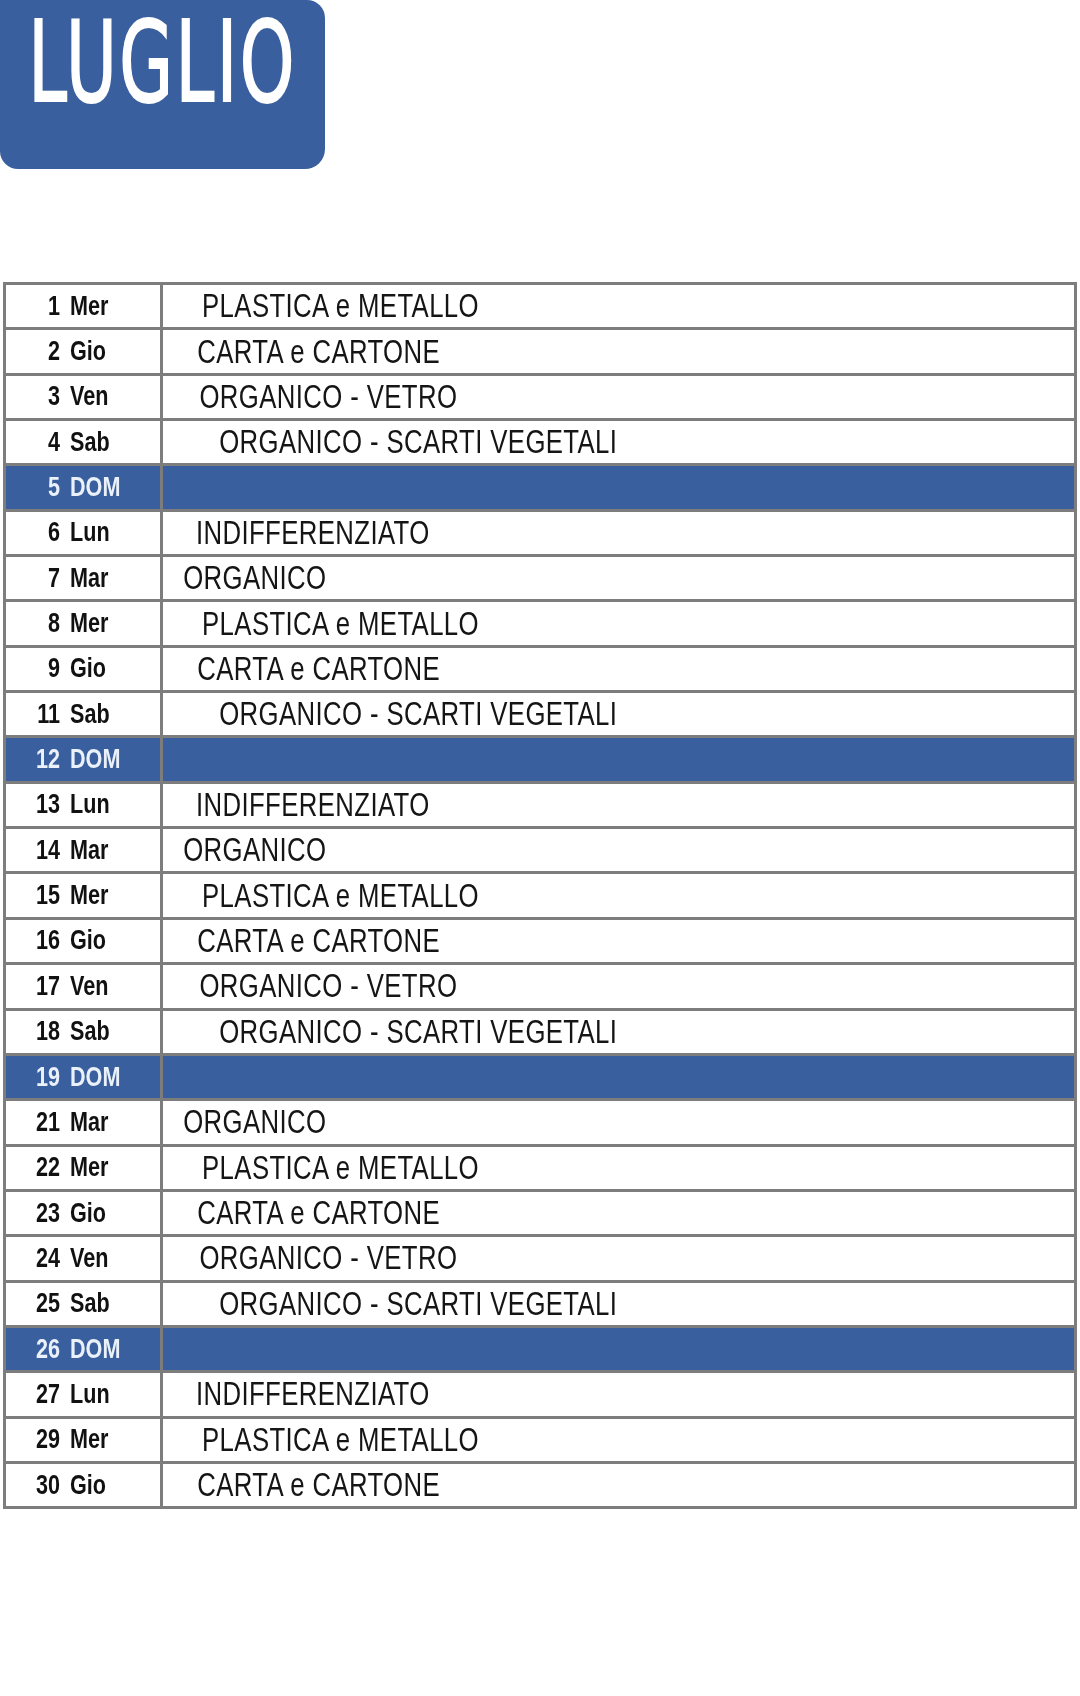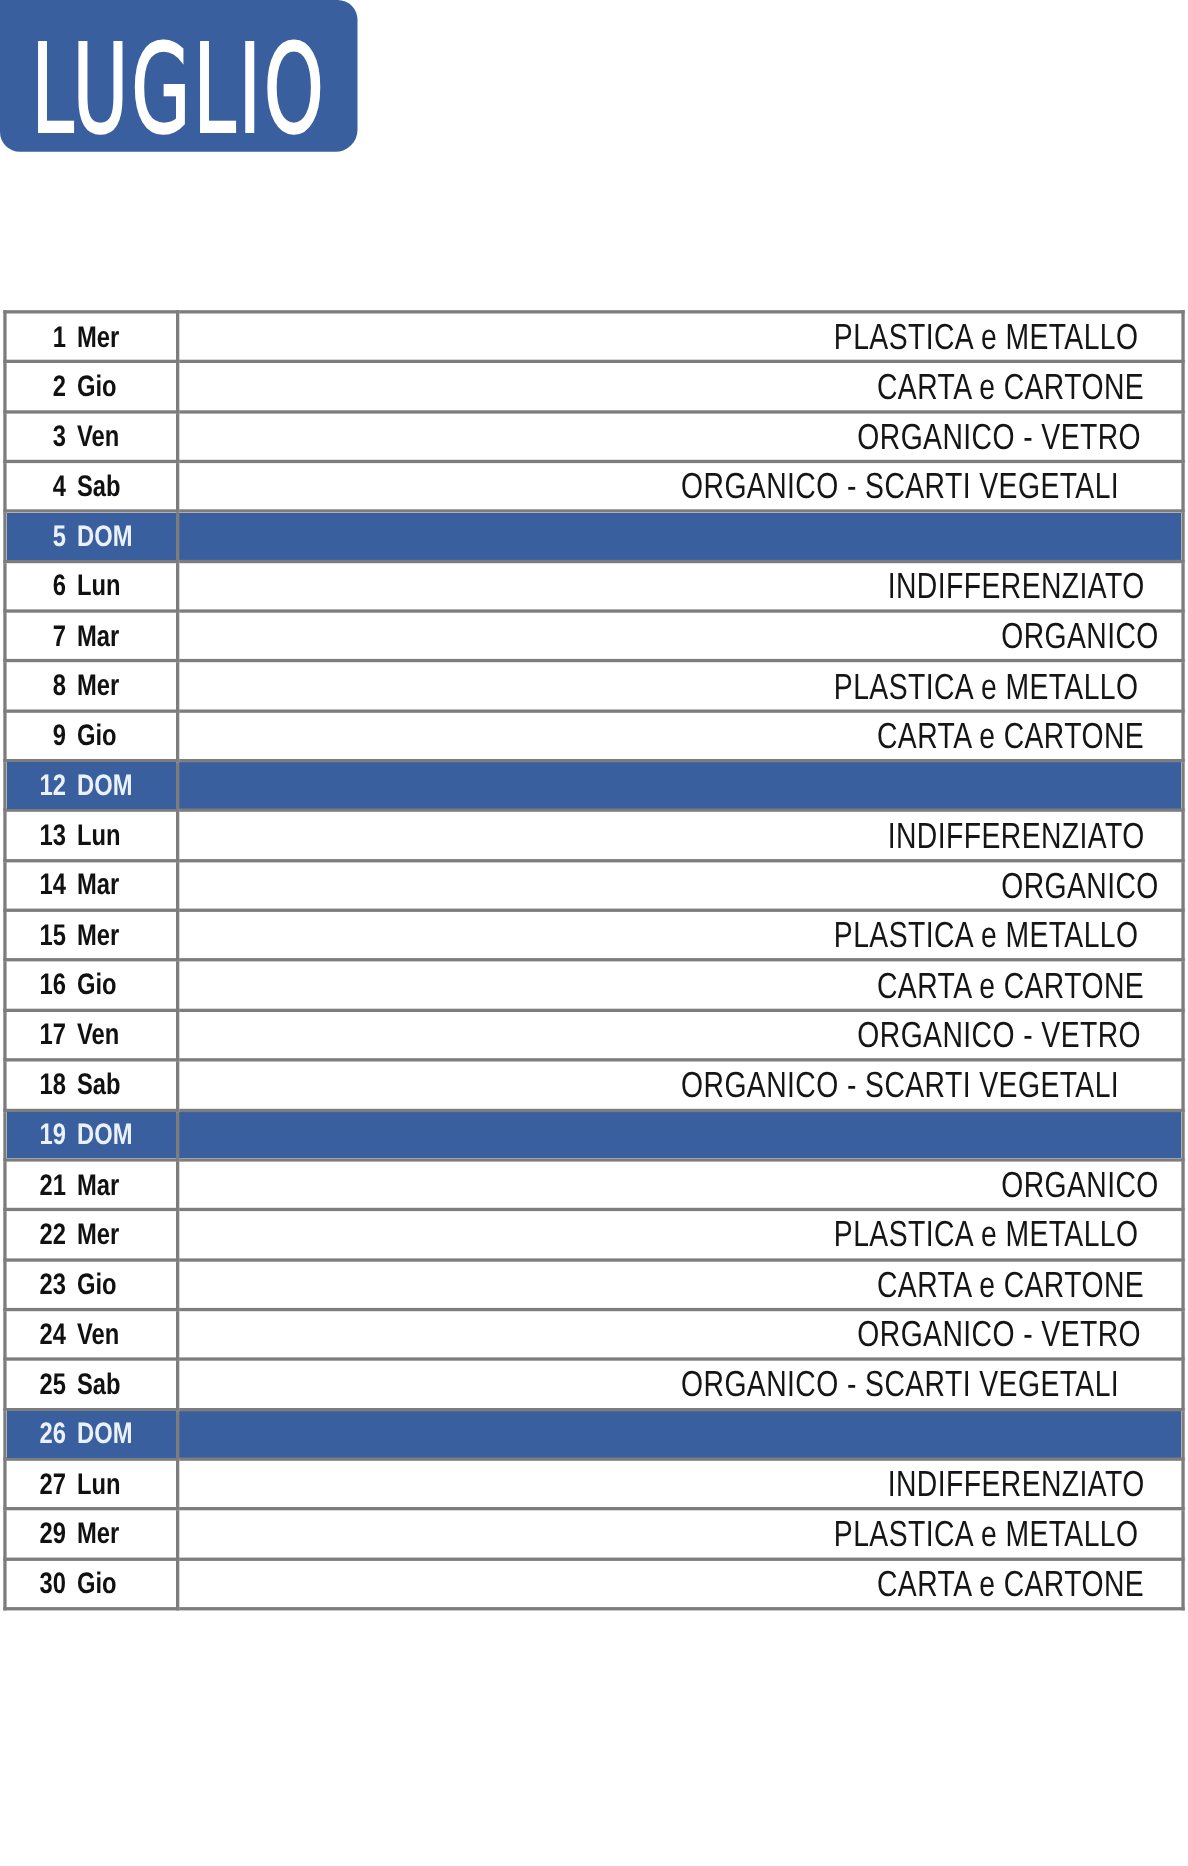--- a/index.html
+++ b/index.html
@@ -12,28 +12,28 @@
       height: 1696px;
       position: relative;
       overflow: hidden;
       font-family: "Liberation Sans", sans-serif;
     }
     .title-box {
       position: absolute;
       left: 0;
       top: 0;
       width: 325px;
-      height: 138px;
+      height: 169px;
       background: #3A5F9E;
       border-radius: 0 0 20px 0;
       border-top-left-radius: 0;
       border-top-right-radius: 18px;
       border-bottom-left-radius: 18px;
       display: flex;
-      align-items: flex-end;
+      align-items: flex-start;
       justify-content: center;
     }
     .title-text {
       color: #ffffff;
       font-family: "DejaVu Sans", sans-serif;
       font-weight: normal;
       font-size: 112px;
       line-height: 1;
       letter-spacing: 4px;
       transform: scaleX(0.62);
@@ -82,21 +82,21 @@
       transform: scaleX(0.8);
       transform-origin: right center;
     }
     .day-name {
       display: inline-block;
       margin-left: 10px;
       transform: scaleX(0.8);
       transform-origin: left center;
     }
     .type-cell {
-      text-align: right;
+      text-align: left;
     }
     .type-text {
       display: inline-block;
       font-size: 33px;
       color: #151515;
       transform: scaleX(0.78);
       transform-origin: center;
       letter-spacing: 0.5px;
     }
     tr.sunday td {
@@ -193,20 +193,29 @@
       </tr>
       <tr>
         <td class="day-cell">
           <div class="day-inner">
             <span class="day-num">9</span>
             <span class="day-name">Gio</span>
           </div>
         </td>
         <td class="type-cell"><span class="type-text">CARTA e CARTONE</span></td>
       </tr>
+      <tr>
+        <td class="day-cell">
+          <div class="day-inner">
+            <span class="day-num">11</span>
+            <span class="day-name">Sab</span>
+          </div>
+        </td>
+        <td class="type-cell"><span class="type-text">ORGANICO - SCARTI VEGETALI</span></td>
+      </tr>
       <tr class="sunday">
         <td class="day-cell">
           <div class="day-inner">
             <span class="day-num">12</span>
             <span class="day-name">DOM</span>
           </div>
         </td>
         <td class="type-cell"><span class="type-text"></span></td>
       </tr>
       <tr>

